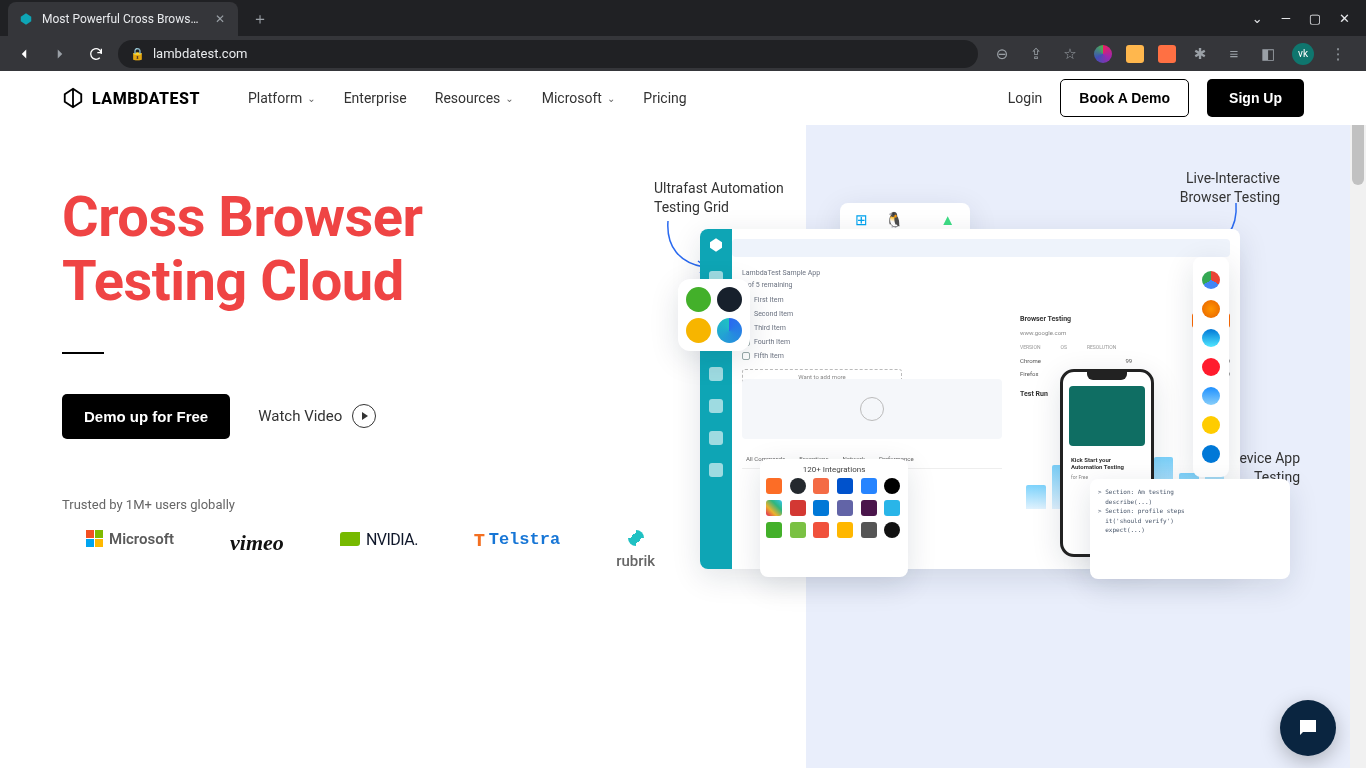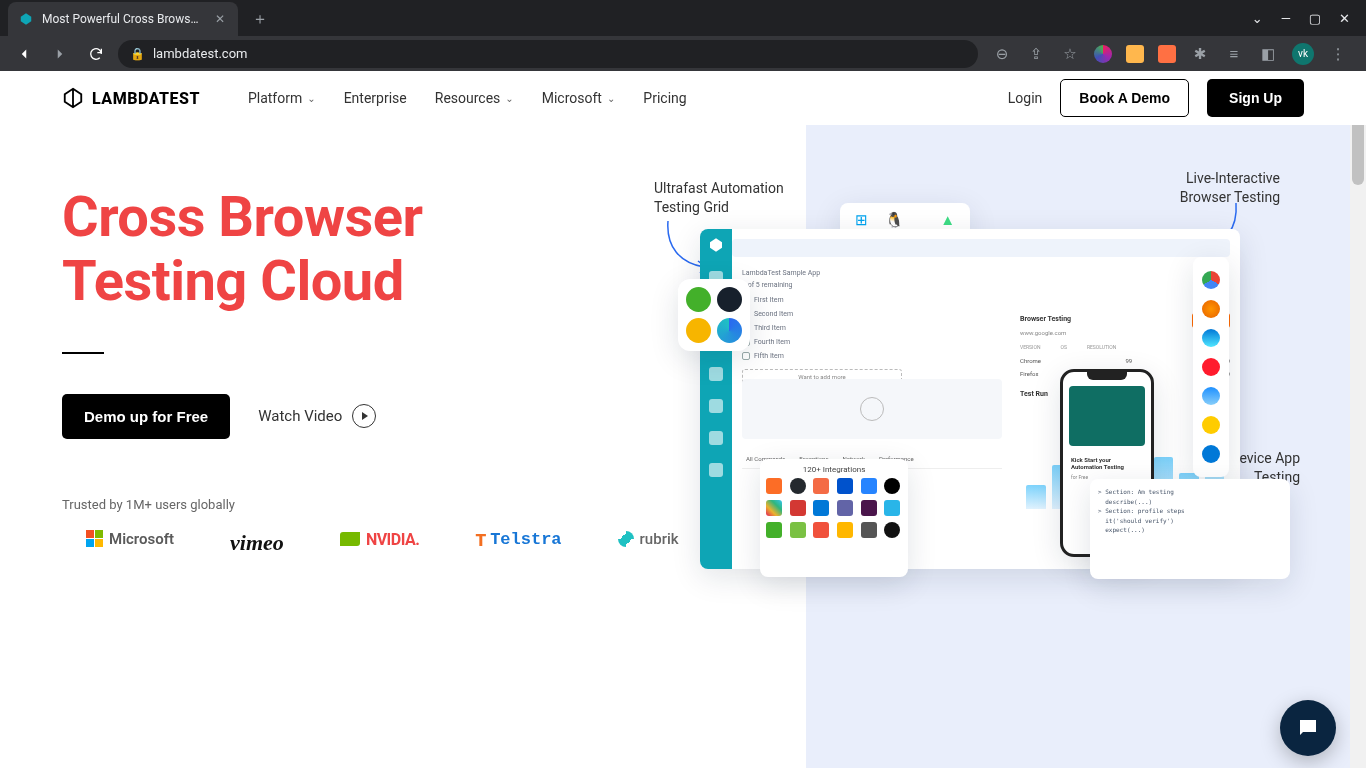--- a/index.html
+++ b/index.html
@@ -50,30 +50,30 @@
 .hero-desc { font-size: 15px; line-height: 1.85; color: #555; max-width: 400px; }
 .hero-ctas { display: flex; align-items: center; gap: 28px; margin-top: 40px; }
 .btn-solid.lg { padding: 14px 22px; font-size: 15px; }
 .watch-video { display: flex; align-items: center; gap: 10px; font-size: 15px; color: #333; cursor: pointer; }
 .play-circle { width: 24px; height: 24px; border: 1.5px solid #333; border-radius: 50%; display: inline-flex; align-items: center; justify-content: center; }
 .play-circle::after { content: ""; border-left: 6px solid #333; border-top: 4px solid transparent; border-bottom: 4px solid transparent; margin-left: 2px; }
 
 .trusted { margin-top: 58px; }
 .trusted-label { font-size: 13px; color: #666; margin-bottom: 18px; }
 .trusted-logos { display: flex; align-items: flex-start; gap: 56px; margin-left: 24px; }
-.brand { display: flex; align-items: center; gap: 6px; color: #ef4444; font-weight: 700; }
+.brand { display: flex; align-items: center; gap: 6px; color: #0f172a; font-weight: 400; }
 .brand.microsoft { font-size: 15px; color: #5a5a5a; font-weight: 600; }
 .ms-squares { display: grid; grid-template-columns: 8px 8px; grid-template-rows: 8px 8px; gap: 1px; }
 .ms-squares span:nth-child(1){background:#f25022;} .ms-squares span:nth-child(2){background:#7fba00;} .ms-squares span:nth-child(3){background:#00a4ef;} .ms-squares span:nth-child(4){background:#ffb900;}
 .brand.vimeo { font-family: Georgia, serif; font-style: italic; font-size: 22px; font-weight: 900; color: #111; }
 .brand.nvidia { font-size: 16px; letter-spacing: -0.5px; }
 .nvidia-eye { width: 20px; height: 14px; background: #76b900; border-radius: 3px 0 3px 0; position: relative; }
 .brand.telstra { font-size: 17px; color: #1776d6; font-weight: 800; }
 .telstra-t { color: #f36f21; font-weight: 900; }
-.brand.rubrik { font-size: 15px; color: #666; font-weight: 500; }
+.brand.rubrik { font-size: 15px; color: #666; font-weight: 500; flex-direction: column; }
 .rubrik-dot { width: 16px; height: 16px; border-radius: 50%; background: radial-gradient(circle,#1fc1c3 40%, transparent 42%), conic-gradient(#1fc1c3 0 25%, transparent 0 50%, #1fc1c3 0 75%, transparent 0); }
 
 
 .hero-right { position: absolute; left: 640px; top: 44px; width: 700px; height: 560px; }
 .callout { position: absolute; font-size: 14px; color: #333; line-height: 1.35; }
 .callout.c1 { left: 14px; top: 10px; width: 150px; text-align: left; }
 .callout.c2 { right: 60px; top: 0px; width: 140px; text-align: right; }
 .callout.c3 { right: 40px; top: 280px; width: 120px; text-align: right; }
 .arrow-swoosh { position: absolute; stroke: #2a6af0; fill: none; stroke-width: 1.5; }
 

